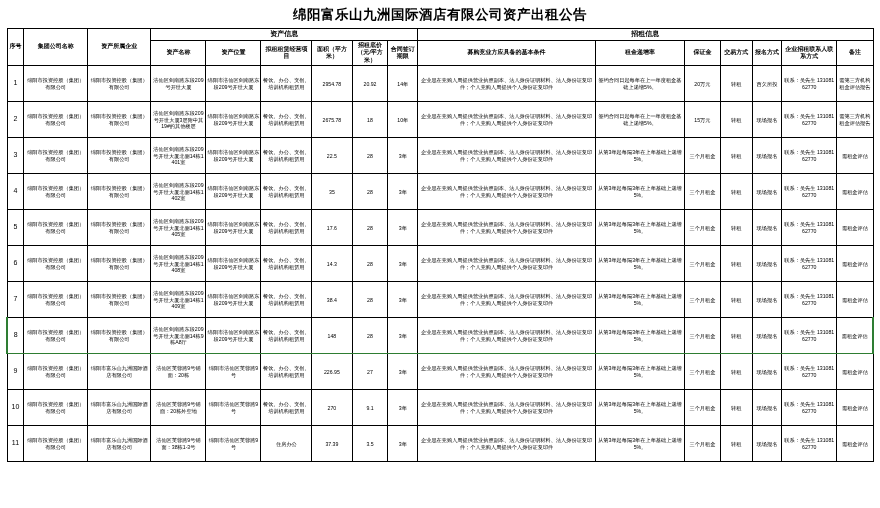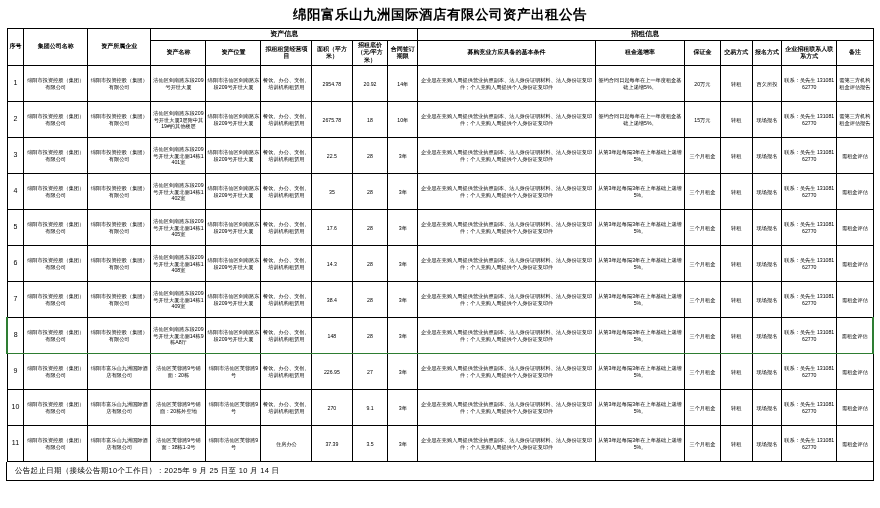--- a/index.html
+++ b/index.html
@@ -301,14 +301,13 @@
           <td>从第3年起每隔3年在上年基础上递增5%。</td>
           <td>三个月租金</td>
           <td>转租</td>
           <td>现场报名</td>
           <td>联系：吴先生 13108162770</td>
           <td>需租金评估</td>
         </tr>
       </tbody>
   </table>
 
-  <div class="footer">公告起止日期（接续公告期10个工作日）：2025年 9 月 25 日至 10 月 14 日</div>
 </div>
 
 </body></html>

